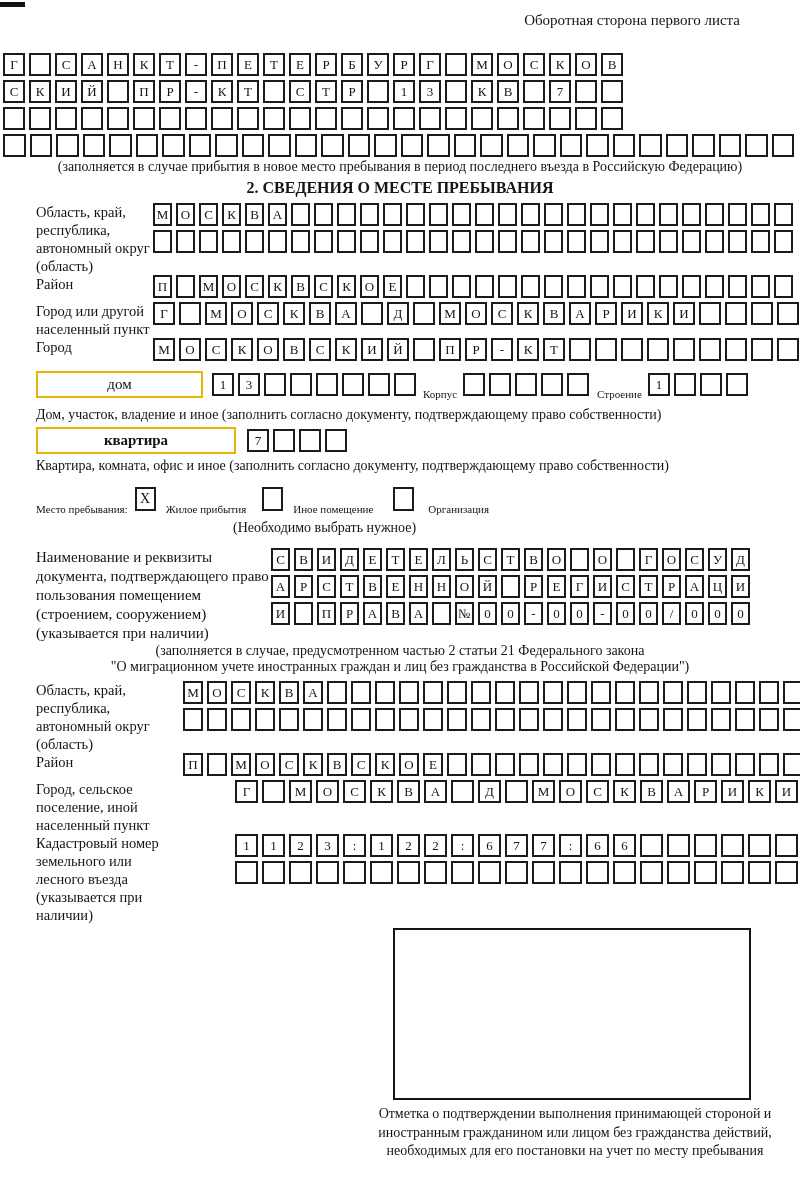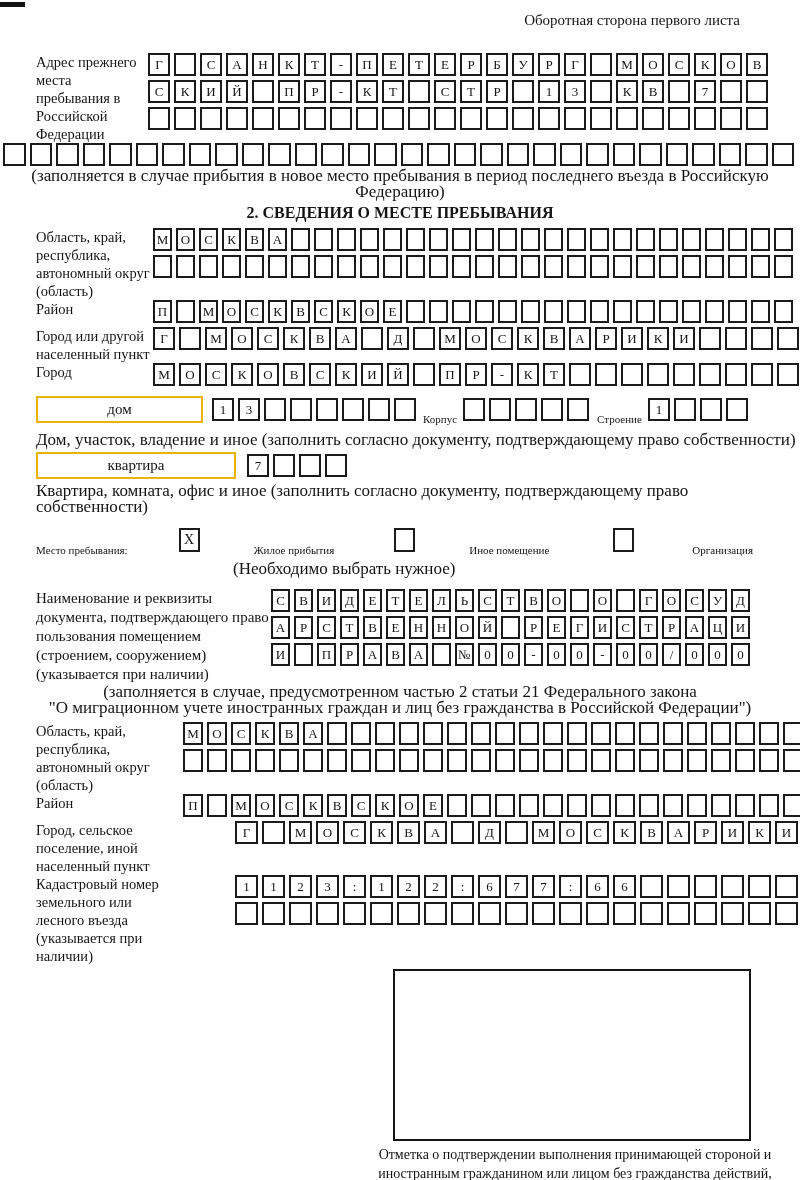--- a/index.html
+++ b/index.html
@@ -28,33 +28,33 @@
   }
   .c24 .cell{width:22px;}
   .c30 .cell{width:22.5px;}
   .c28 .cell{width:19px;}
   .c25 .cell{width:22px;}
   .c21 .cell{width:19px;}
   .c26 .cell{width:20px;}
   .c22f .cell{width:23px;}
   .cS .cell{width:22px;}
 
-  .caption{font-size:17px;line-height:16px;}
+  .caption{font-size:14px;line-height:16px;}
   .cap-center{text-align:center;margin:2px 0 4px 0;}
   .cap-left{padding-left:33px;margin:0 0 4px 0;}
   .title{font-weight:bold;font-size:16px;text-align:center;margin:2px 0 6px 0;}
 
   .widebox{
     box-sizing:border-box;border:2px solid #eab308;height:27px;flex:none;
     display:flex;align-items:center;justify-content:center;font-size:15px;background:#fff;
   }
   .houserow{display:flex;align-items:center;margin:0 0 4px 0;padding-left:33px;}
   .inline-lbl{font-size:11px;line-height:18px;flex:none;margin-top:20px;}
 
-  .stayrow{display:flex;align-items:center;padding-left:33px;margin-bottom:2px;gap:44px;}
+  .stayrow{display:flex;align-items:center;padding-left:33px;margin-bottom:2px;}
   .chk{
     box-sizing:border-box;width:21px;height:24px;border:2px solid #1b1b1b;flex:none;
     display:flex;align-items:center;justify-content:center;font-size:14px;background:#fff;
   }
   .staynote{padding-left:230px;margin-bottom:12px;}
 
   .fact-indent{margin-left:52px;}
 
   .stamp-box{margin-left:390px;width:358px;height:172px;border:2px solid #141414;box-sizing:border-box;margin-top:4px;}
   .stamp-cap{margin-left:352px;width:440px;text-align:center;font-size:14px;line-height:18.5px;margin-top:5px;}
@@ -64,21 +64,20 @@
 </head>
 <body>
 
 <div class="corner"></div>
 
 <div class="page">
 
   <div class="hdr">Оборотная сторона первого листа</div>
 
   <div class="frow">
-    <div class="lbl lw-a">Адрес прежнего места пребывания в Российской Федерации</div>
     <div class="cellcol">
       <div class="cells c24">
           <div class="cell">Г</div>
           <div class="cell"></div>
           <div class="cell">С</div>
           <div class="cell">А</div>
           <div class="cell">Н</div>
           <div class="cell">К</div>
           <div class="cell">Т</div>
           <div class="cell">-</div>
@@ -375,21 +374,21 @@
     <div class="cells cS" style="margin-bottom:0;">
         <div class="cell">1</div>
         <div class="cell"></div>
         <div class="cell"></div>
         <div class="cell"></div>
       </div>
   </div>
   <div class="caption cap-left">Дом, участок, владение и иное (заполнить согласно документу, подтверждающему право собственности)</div>
 
   <div class="houserow">
-    <div class="widebox" style="width:200px;margin-right:11px;">квартира</div>
+    <div class="widebox" style="width:200px;margin-right:11px;font-weight:bold;">квартира</div>
     <div class="cells cS" style="margin-bottom:0;">
         <div class="cell">7</div>
         <div class="cell"></div>
         <div class="cell"></div>
         <div class="cell"></div>
       </div>
   </div>
   <div class="caption cap-left mb6">Квартира, комната, офис и иное (заполнить согласно документу, подтверждающему право собственности)</div>
 
   <div class="stayrow">

